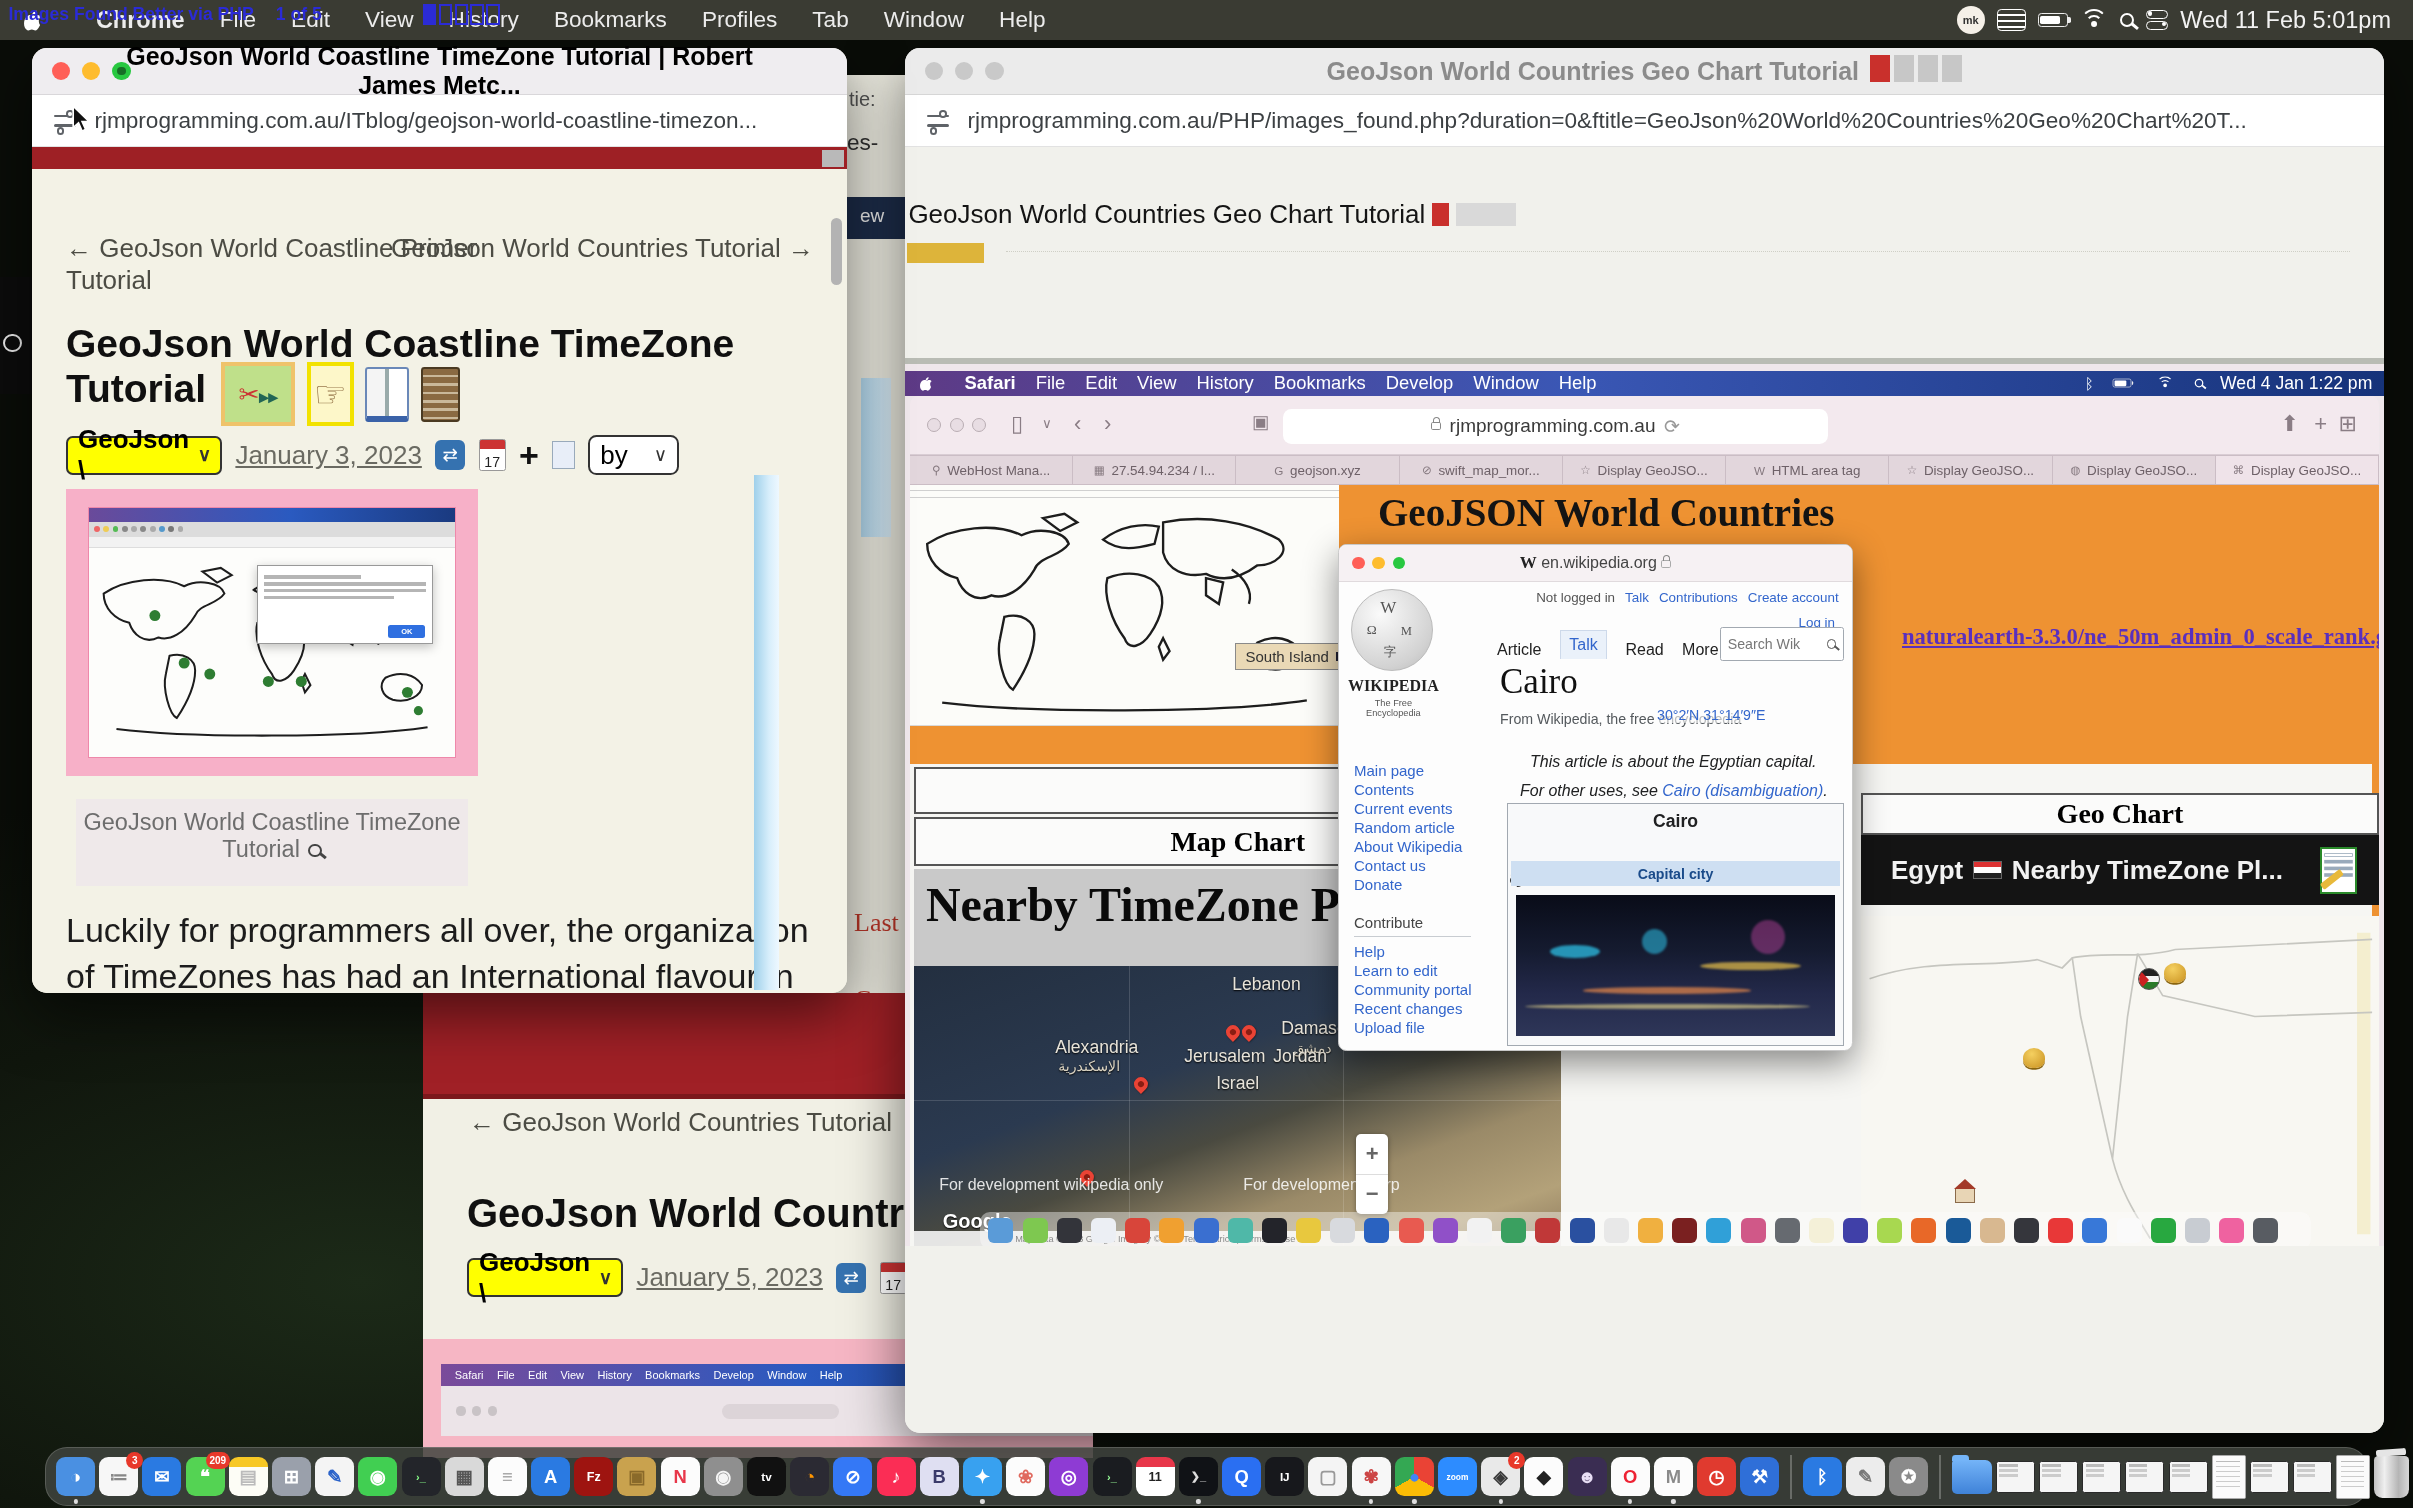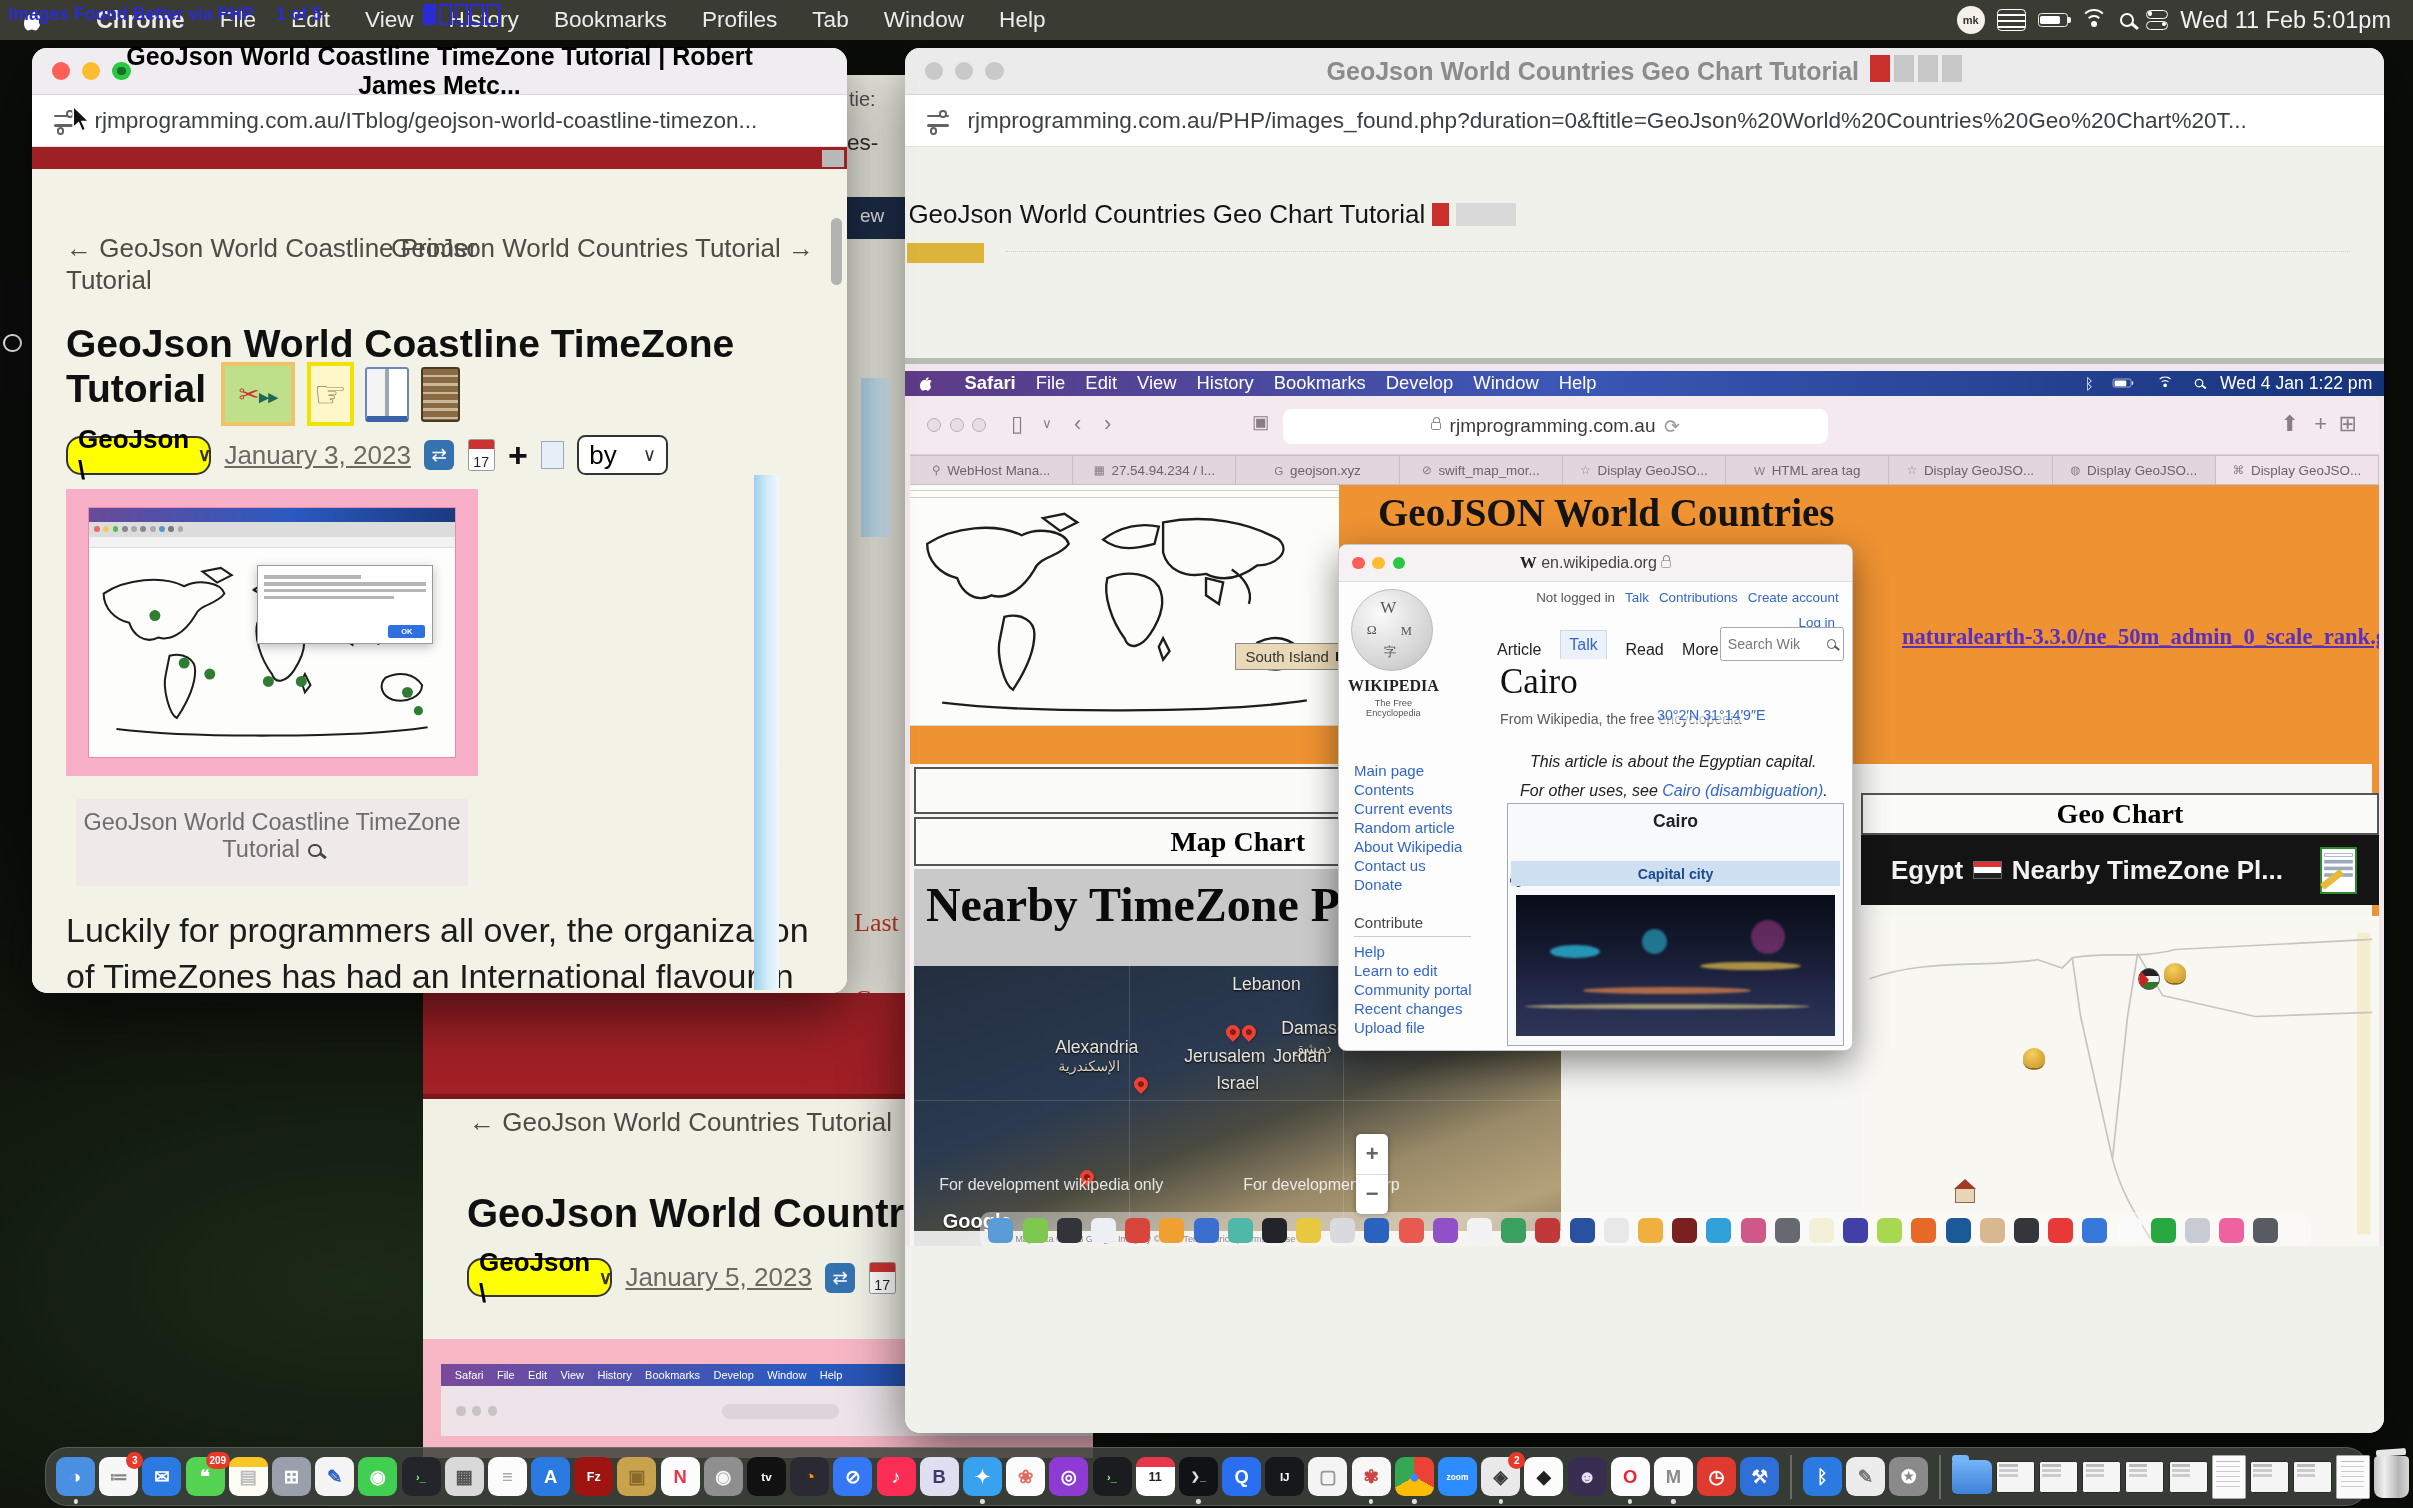--- a/index.html
+++ b/index.html
@@ -70,21 +70,21 @@
   #lw-hicons{display:flex;gap:11.7px;align-items:center;margin-top:-5px;}
   .ic{display:flex;align-items:center;justify-content:center;}
   .ic-run{width:74px;height:64px;background:#bfe08a;border:4.2px solid #efc36a;font-size:25px;color:#c33;}
   .ic-run b{font-size:18.4px;color:#265;transform:translateY(3.4px);}
   .ic-point{width:47px;height:64px;background:#fdf7c9;border:4.2px solid #f2e200;font-size:37px;color:#9a7b4f;}
   .ic-book{width:44px;height:55px;background:linear-gradient(90deg,#f4f4f4 0 46%,#9aa 46% 54%,#fff 54%);border:2.5px solid #6a88b8;border-bottom:6.7px solid #3a62a8;border-radius:3.4px;}
   .ic-film{width:39px;height:55px;background:repeating-linear-gradient(180deg,#8a6a42 0 5.9px,#c9b89a 5.9px 8.4px);border:2.5px solid #4a3a22;border-radius:3.4px;}
   .sel{display:inline-flex;align-items:center;justify-content:space-between;border:2.5px solid #333;border-radius:6.7px;font-size:26px;padding:0 10px;background:#fff;}
   .sel .ch{font-size:18.4px;color:#333;margin-left:8.4px;}
   #lw-meta{left:34px;top:266px;display:flex;align-items:center;gap:13.4px;}
-  .sel-geo{background:#ffff00;width:145px;height:39px;font-weight:bold;border-radius:15px;}
+  .sel-geo{background:#ffff00;width:156px;height:39px;font-weight:bold;}
   .datelink{font-size:26px;color:#6a6a62;text-decoration:underline;}
   .ic-shuffle{width:30px;height:30px;background:#3572b0;border-radius:5.9px;color:#fff;font-size:18.4px;}
   .ic-cal{width:27px;height:32px;background:linear-gradient(#c33 0 9.2px,#fff 9.2px);border:1.7px solid #999;border-radius:2.5px;color:#222;font-size:14.2px;display:flex;align-items:flex-end;justify-content:center;}
   .ic-plus{font-size:34px;font-weight:bold;color:#111;line-height:25px;}
   .ic-doc{width:22.6px;height:28px;background:#e8eef8;border:1.7px solid #9ab;}
   .sel-by{width:91px;height:40px;border-radius:8.4px;}
   #lw-fig{left:34px;top:320px;width:412px;height:287px;background:#f7b0c8;padding:18.4px 22px;}
   #lw-fig .mini{width:100%;height:100%;background:#4d7c0f;position:relative;overflow:hidden;border:0.8px solid #e8a;}
   .mini-menu{height:13.4px;background:linear-gradient(90deg,#6a4a9a,#2a5ac0 55%,#1a3a80);}
   .mini-tools{height:15px;background:#dcdcdc;display:flex;align-items:center;gap:3.4px;padding-left:5px;}

